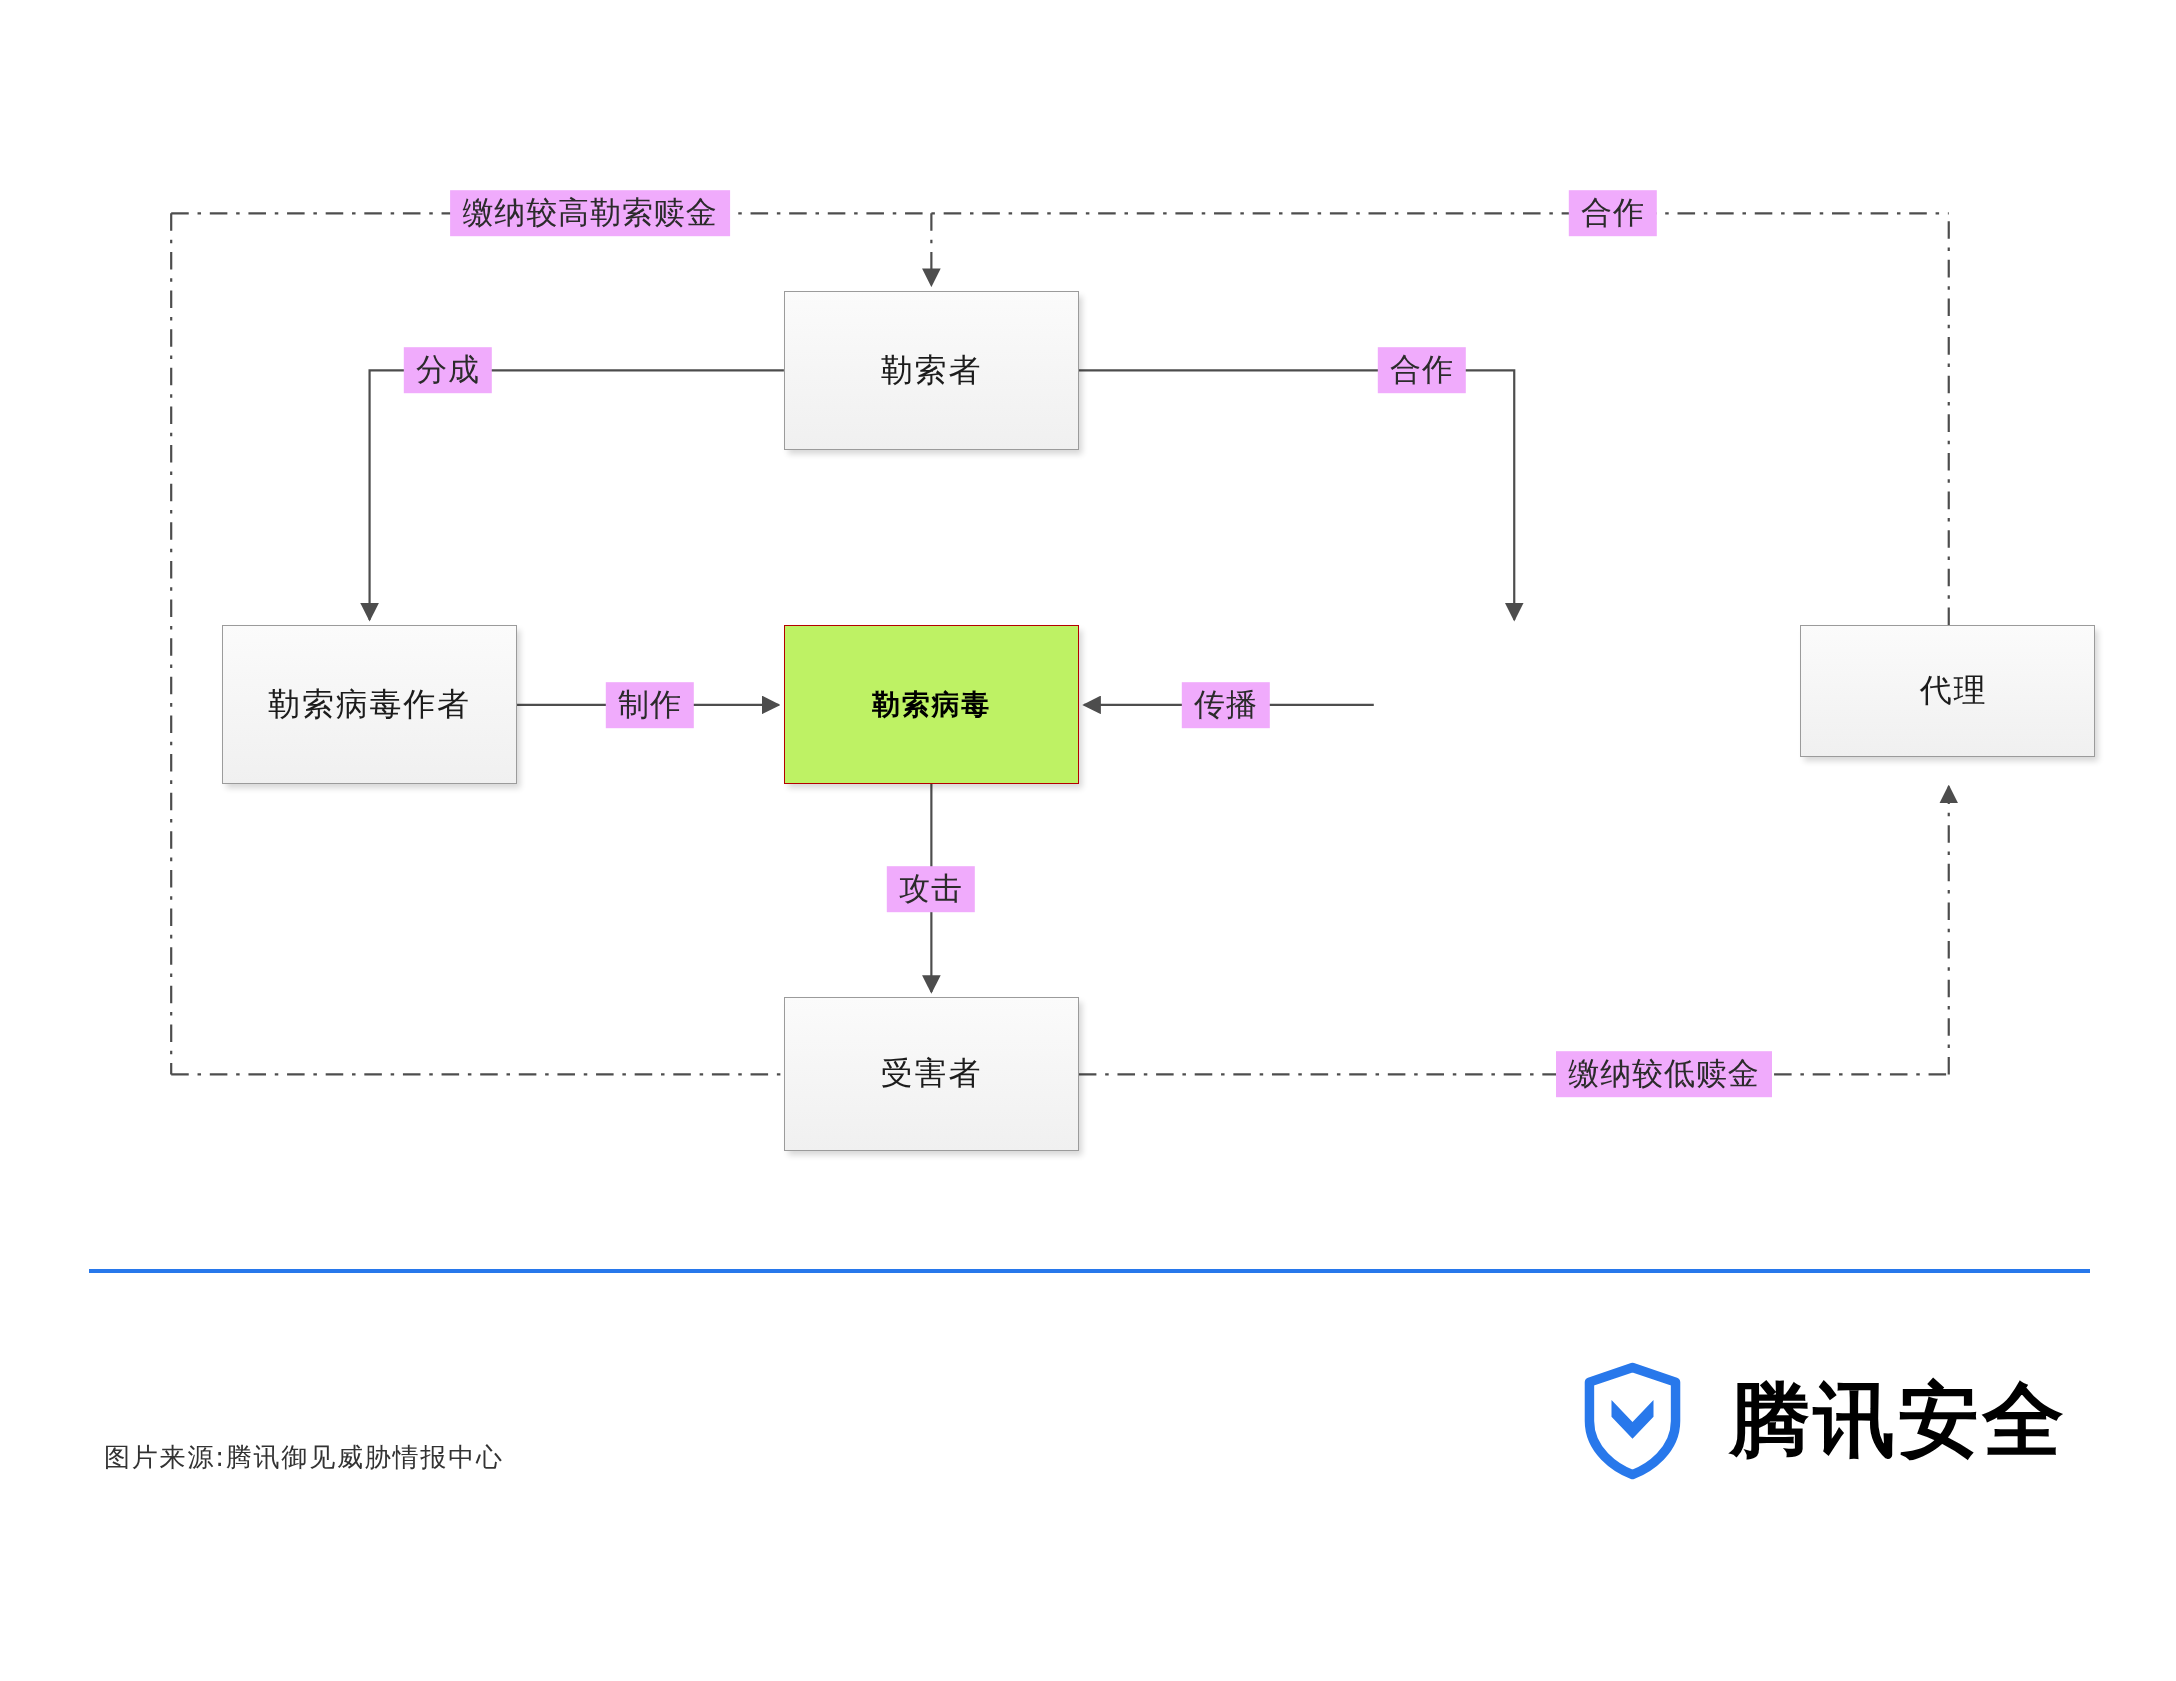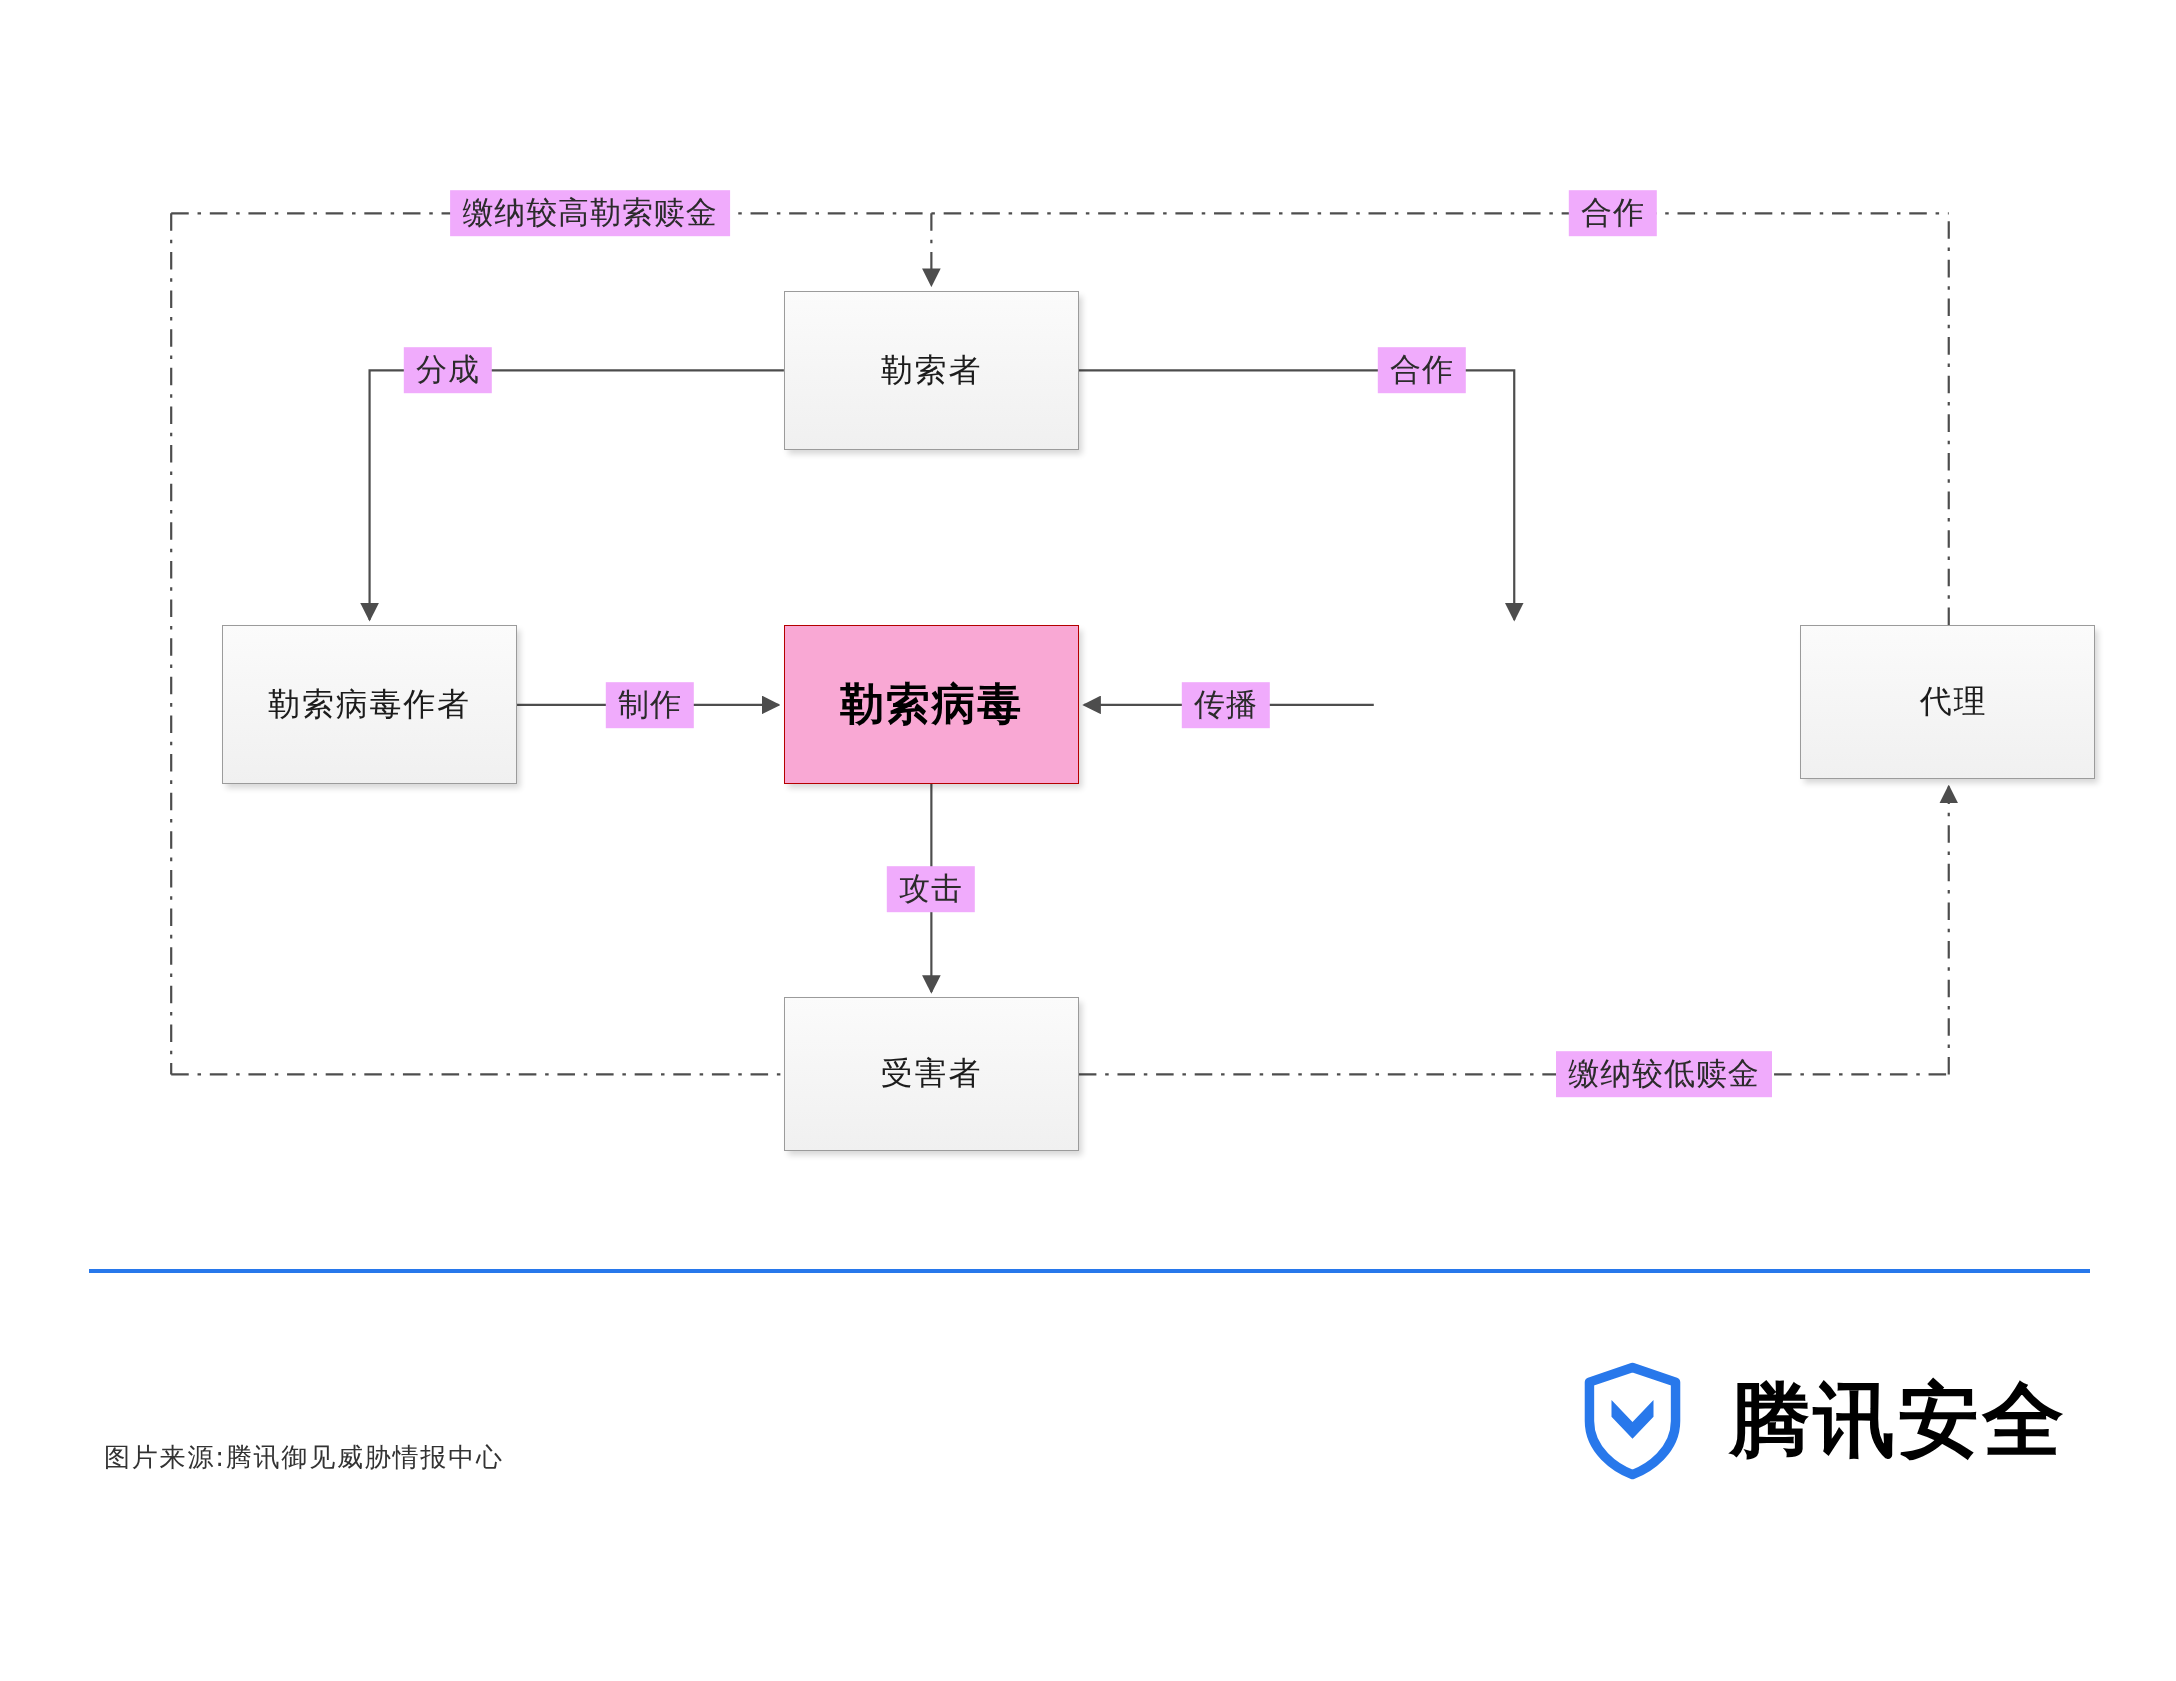--- a/index.html
+++ b/index.html
@@ -13,22 +13,22 @@
   svg.connectors { position:absolute; left:0; top:0; pointer-events:none; }
 
   .node {
     position:absolute; display:flex; align-items:center; justify-content:center;
     background:linear-gradient(#fbfbfb,#f0f0f0);
     border:1.8px solid #9b9b9b;
     box-shadow:4.4px 5.3px 6.1px rgba(0,0,0,0.16);
     font-size:32px; color:#1c1c1c; letter-spacing:1.8px; text-align:center;
   }
   .node.red {
-    background:#f9a8d4; border-color:#b50000;
-    font-weight:bold; font-size:44px; color:#000000;
+    background:#bef264; border-color:#b50000;
+    font-weight:bold; font-size:28px; color:#000000;
   }
 
   .edge-label {
     position:absolute; transform:translate(-50%,-50%);
     background:#f0abfc; padding:1.8px 12.3px;
     font-size:31px; color:#2b2b2b; white-space:nowrap; letter-spacing:0.9px;
   }
 
   .divider {
     position:absolute; left:89px; top:1269px; width:2001px; height:4.4px;
@@ -89,21 +89,21 @@
 
   <div class="node" style="left:222px; top:625px; width:295px; height:159px;">
     <span>勒索病毒作者</span>
   </div>
 
   <div class="node red" style="left:784px; top:625px; width:295px; height:159px;">
     <span>勒索病毒</span>
   </div>
 
 
-  <div class="node" style="left:1800px; top:625px; width:295px; height:154px;padding-left:12px;">
+  <div class="node" style="left:1800px; top:625px; width:295px; height:132px;padding-left:12px;">
     <span>代理</span>
   </div>
 
   <div class="node" style="left:784px; top:997px; width:295px; height:154px;">
     <span>受害者</span>
   </div>
 
   <div class="edge-label" style="left:590px; top:213px;">缴纳较高勒索赎金</div>
   <div class="edge-label" style="left:1613px; top:213px;">合作</div>
   <div class="edge-label" style="left:448px; top:370px;">分成</div>

